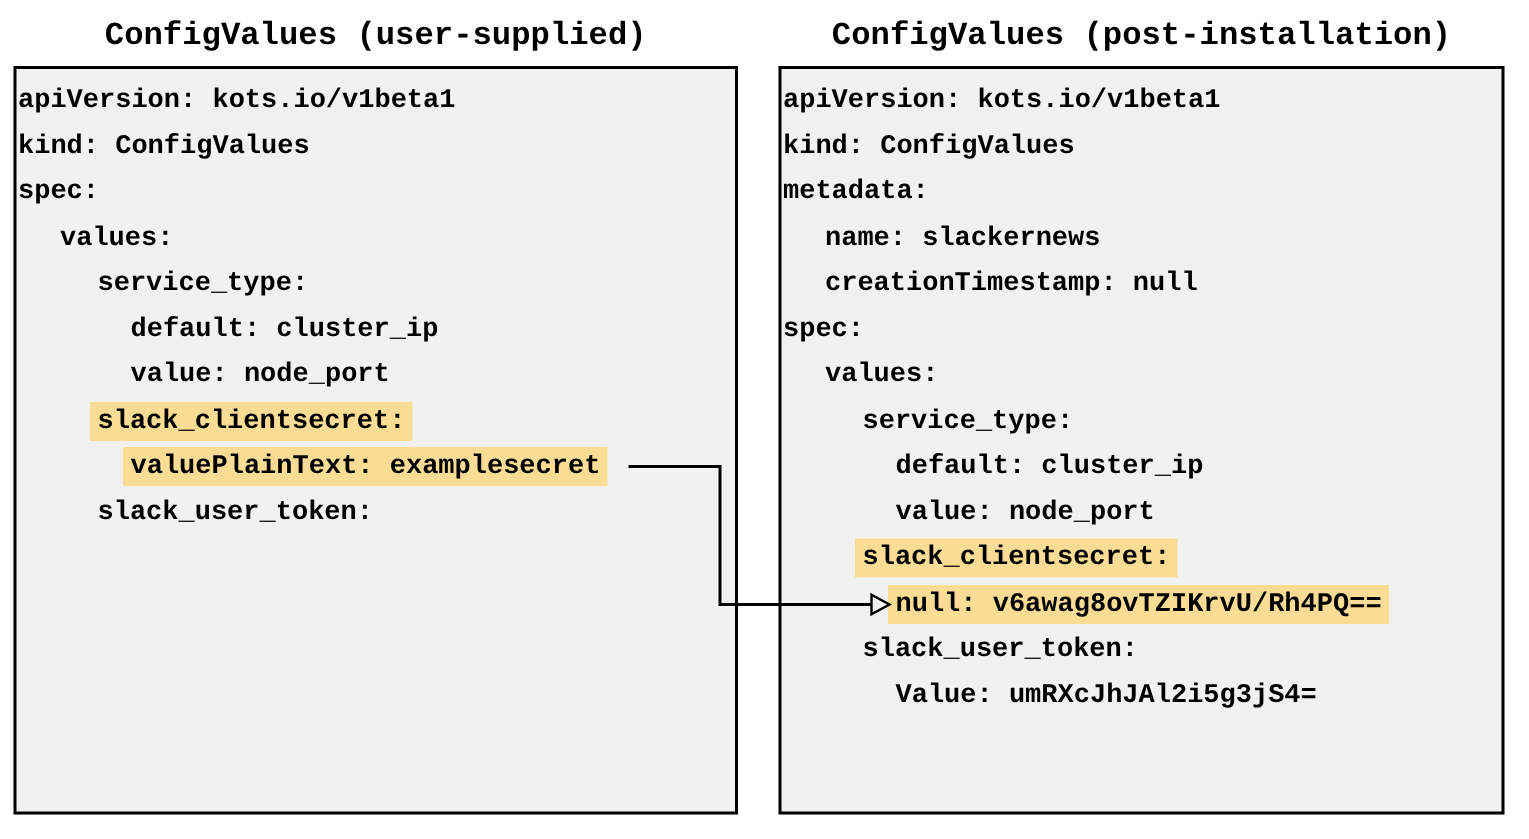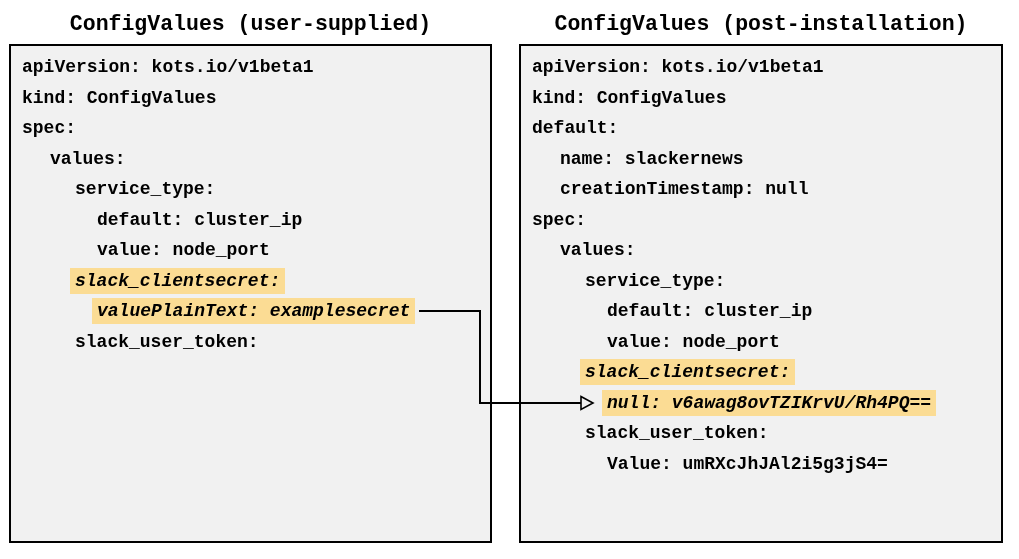--- a/index.html
+++ b/index.html
@@ -29,38 +29,37 @@
   #title-1 { left: 519px; width: 484px; }
   .panel {
     position: absolute;
     top: 44px;
     height: 499px;
     background: var(--panel-bg);
     border: 2px solid var(--panel-border);
   }
   #panel-0 { left: 9px;   width: 483px; }
   #panel-1 { left: 519px; width: 484px; }
-  .code { padding: 6px 0 0 11px; }
+  .code { padding: 6px 0 0 1px; }
   .line {
     font-family: "Liberation Mono", monospace;
     font-weight: bold;
     font-size: 18px;
     line-height: 30.5px;
     color: var(--text);
     white-space: pre;
   }
   .ind0 { padding-left: 0; }
   .ind1 { padding-left: 28px; }
   .ind2 { padding-left: 53px; }
   .ind3 { padding-left: 75px; }
   .txt.hl {
     background: var(--hl);
     padding: 3px 5px;
     margin-left: -5px;
-    font-style: italic;
   }
   .arrow-overlay {
     position: absolute;
     left: 0; top: 0;
     width: 1019px; height: 559px;
     pointer-events: none;
   }
 </style>
 </head>
 <body>
@@ -83,21 +82,21 @@
         <div class="line ind2"><span class="txt hl">slack_clientsecret:</span></div>
         <div class="line ind3"><span class="txt hl">valuePlainText: examplesecret</span></div>
         <div class="line ind2"><span class="txt">slack_user_token:</span></div>
       </div>
   </div>
 
   <div class="panel" id="panel-1">
     <div class="code" id="code-1">
         <div class="line ind0"><span class="txt">apiVersion: kots.io/v1beta1</span></div>
         <div class="line ind0"><span class="txt">kind: ConfigValues</span></div>
-        <div class="line ind0"><span class="txt">default:</span></div>
+        <div class="line ind0"><span class="txt">metadata:</span></div>
         <div class="line ind1"><span class="txt">name: slackernews</span></div>
         <div class="line ind1"><span class="txt">creationTimestamp: null</span></div>
         <div class="line ind0"><span class="txt">spec:</span></div>
         <div class="line ind1"><span class="txt">values:</span></div>
         <div class="line ind2"><span class="txt">service_type:</span></div>
         <div class="line ind3"><span class="txt">default: cluster_ip</span></div>
         <div class="line ind3"><span class="txt">value: node_port</span></div>
         <div class="line ind2"><span class="txt hl">slack_clientsecret:</span></div>
         <div class="line ind3"><span class="txt hl">null: v6awag8ovTZIKrvU/Rh4PQ==</span></div>
         <div class="line ind2"><span class="txt">slack_user_token:</span></div>

